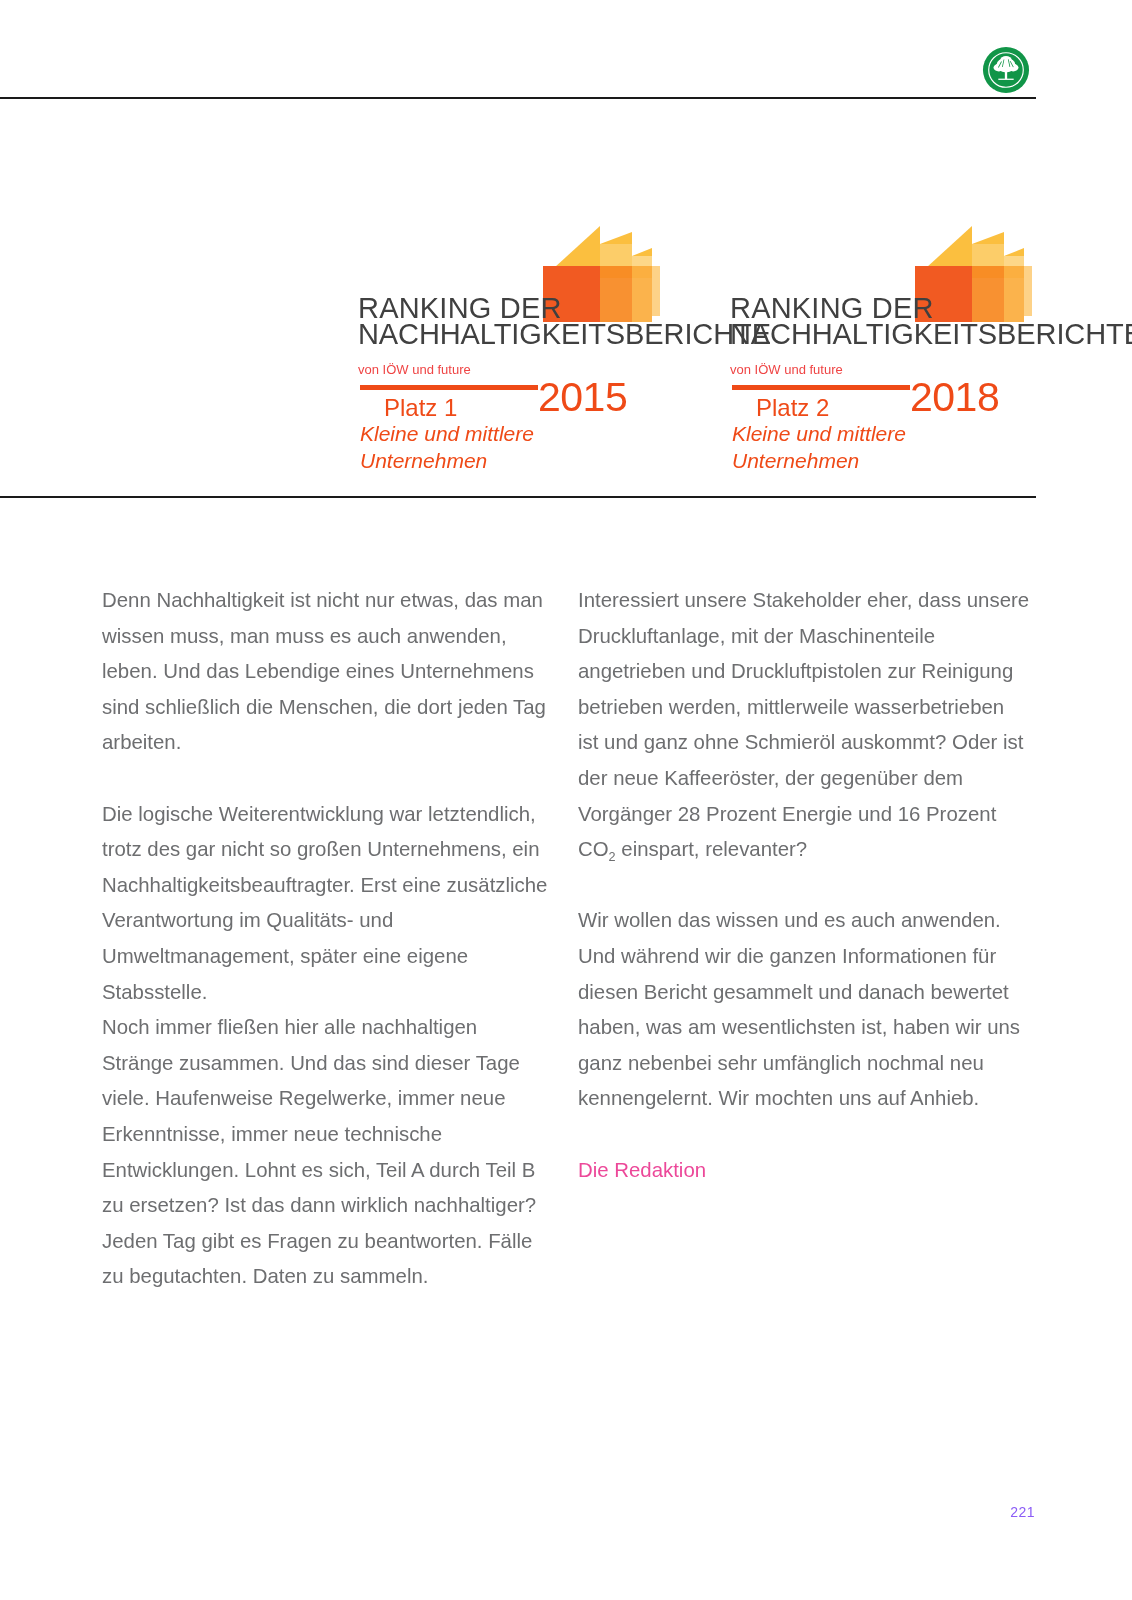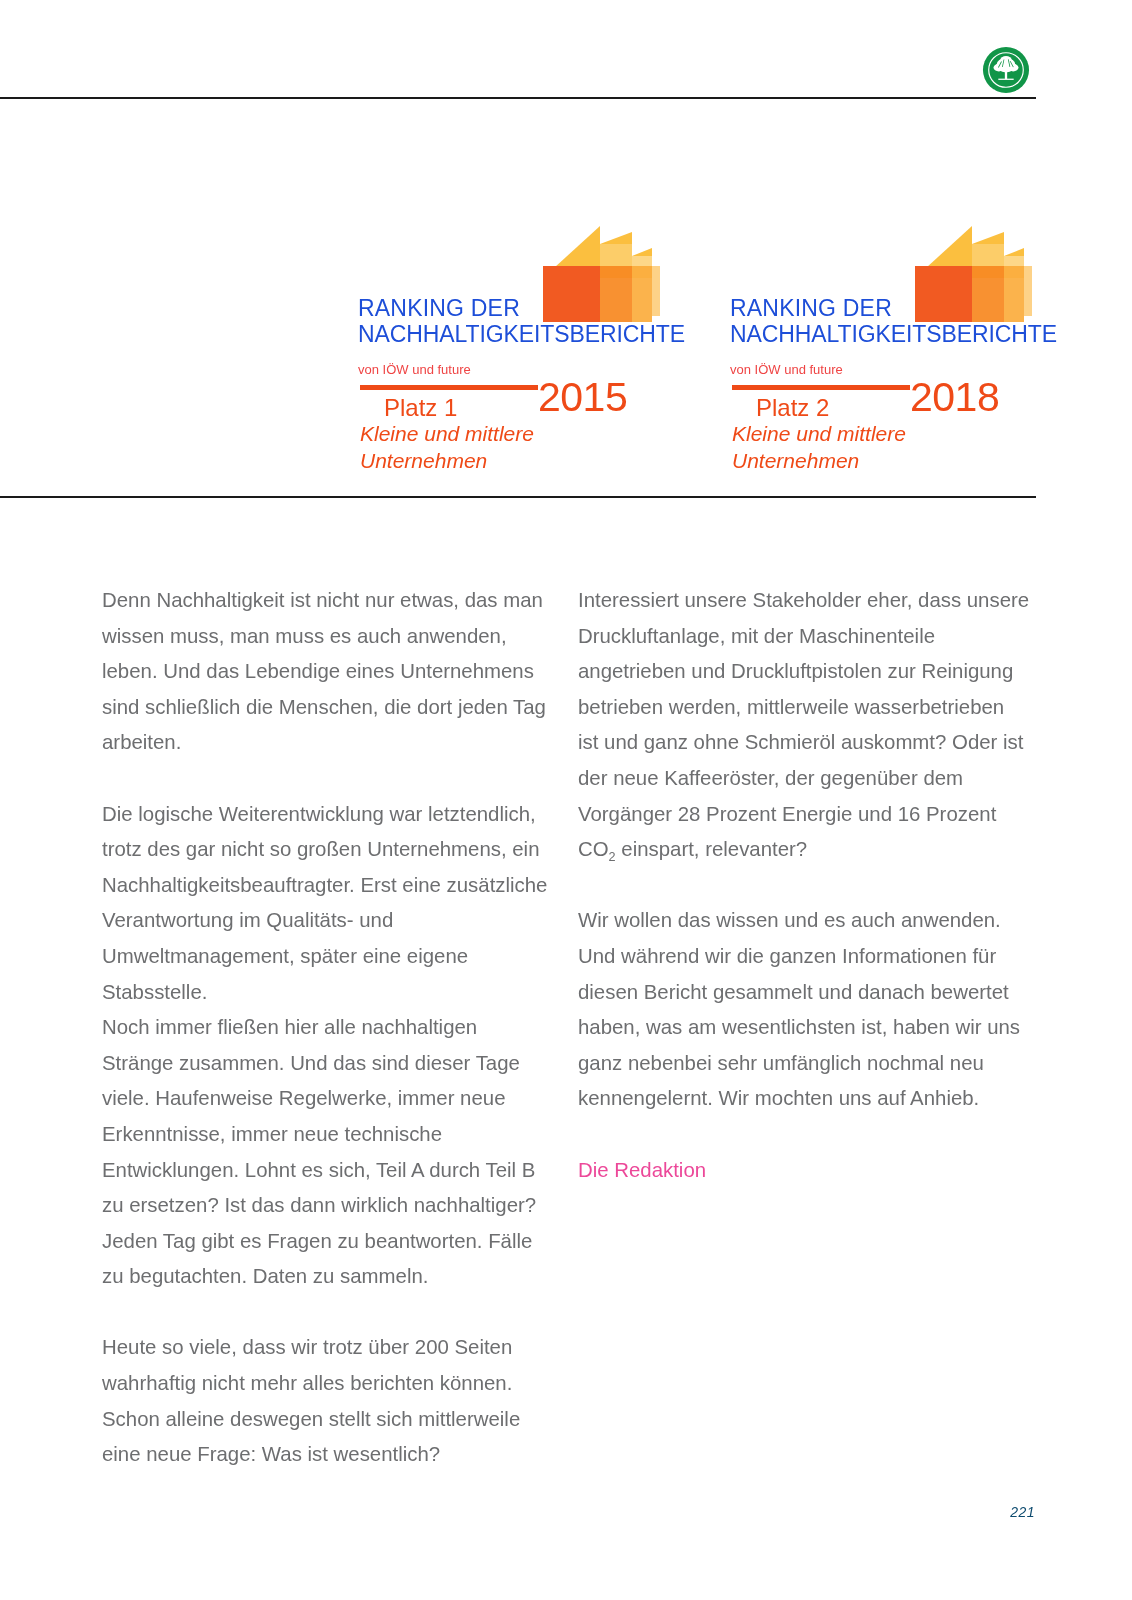--- a/index.html
+++ b/index.html
@@ -65,24 +65,24 @@
     top: 0;
     width: 128px;
     height: 100px;
   }
 
   .badge-title {
     position: absolute;
     left: 0;
     top: 74px;
     width: 310px;
-    font-size: 23px;
+    font-size: 29px;
     line-height: 25.5px;
     letter-spacing: 0.2px;
-    color: #1d4ed8;
+    color: #404040;
     font-weight: 400;
   }
   .badge-title .l2 { letter-spacing: -0.1px; }
 
   .badge-sub {
     position: absolute;
     left: 0;
     top: 140px;
     font-size: 13px;
     color: #ef4444;
@@ -142,23 +142,22 @@
   .col sub { font-size: 0.62em; line-height: 0; }
 
   
   .pageno {
     position: absolute;
     left: 985px;
     top: 1504px;
     width: 50px;
     text-align: right;
     font-size: 14px;
-    color: #0c4a6e;
+    color: #8b5cf6;
     letter-spacing: 0.5px;
-    font-style: italic;
   }
 </style>
 </head>
 <body>
 
 <div class="seal">
   <svg viewBox="0 0 100 100" width="48" height="48" aria-hidden="true">
     <circle cx="50" cy="50" r="48" fill="#119548"></circle>
     <circle cx="50" cy="50" r="36" fill="none" stroke="#ffffff" stroke-width="2.4"></circle>
 
@@ -247,21 +246,20 @@
     </div>
   </div>
 </div>
 
 <div class="rule-mid"></div>
 
 <div class="col col-left">
   <p>Denn Nachhaltigkeit ist nicht nur etwas, das man wissen muss, man muss es auch anwenden, leben. Und das Lebendige eines Unternehmens sind schließlich die Menschen, die dort jeden Tag arbeiten.</p>
   <p class="tight">Die logische Weiterentwicklung war letztendlich, trotz des gar nicht so großen Unternehmens, ein Nachhaltigkeitsbeauftragter. Erst eine zusätzliche Verantwortung im Qualitäts- und Umweltmanagement, später eine eigene Stabsstelle.</p>
   <p>Noch immer fließen hier alle nachhaltigen Stränge zusammen. Und das sind dieser Tage viele. Haufenweise Regelwerke, immer neue Erkenntnisse, immer neue technische Entwicklungen. Lohnt es sich, Teil A durch Teil B zu ersetzen? Ist das dann wirklich nachhaltiger? Jeden Tag gibt es Fragen zu beantworten. Fälle zu begutachten. Daten zu sammeln.</p>
-  <p>Heute so viele, dass wir trotz über 200 Seiten wahrhaftig nicht mehr alles berichten können. Schon alleine deswegen stellt sich mittlerweile eine neue Frage: Was ist wesentlich?</p>
 </div>
 
 <div class="col col-right">
   <p><span>Interessiert unsere Stakeholder eher, dass unsere Druckluftanlage, mit der Maschinenteile angetrieben und Druckluftpistolen zur Reinigung betrieben werden, mittlerweile wasserbetrieben ist und ganz ohne Schmieröl auskommt? Oder ist der neue Kaffeeröster, der gegenüber dem Vorgänger 28 Prozent Energie und 16 Prozent CO</span><sub>2</sub><span> einspart, relevanter?</span></p>
   <p>Wir wollen das wissen und es auch anwenden. Und während wir die ganzen Informationen für diesen Bericht gesammelt und danach bewertet haben, was am wesentlichsten ist, haben wir uns ganz nebenbei sehr umfänglich nochmal neu kennengelernt. Wir mochten uns auf Anhieb.</p>
   <p class="sig">Die Redaktion</p>
 </div>
 
 <div class="pageno">221</div>
 

